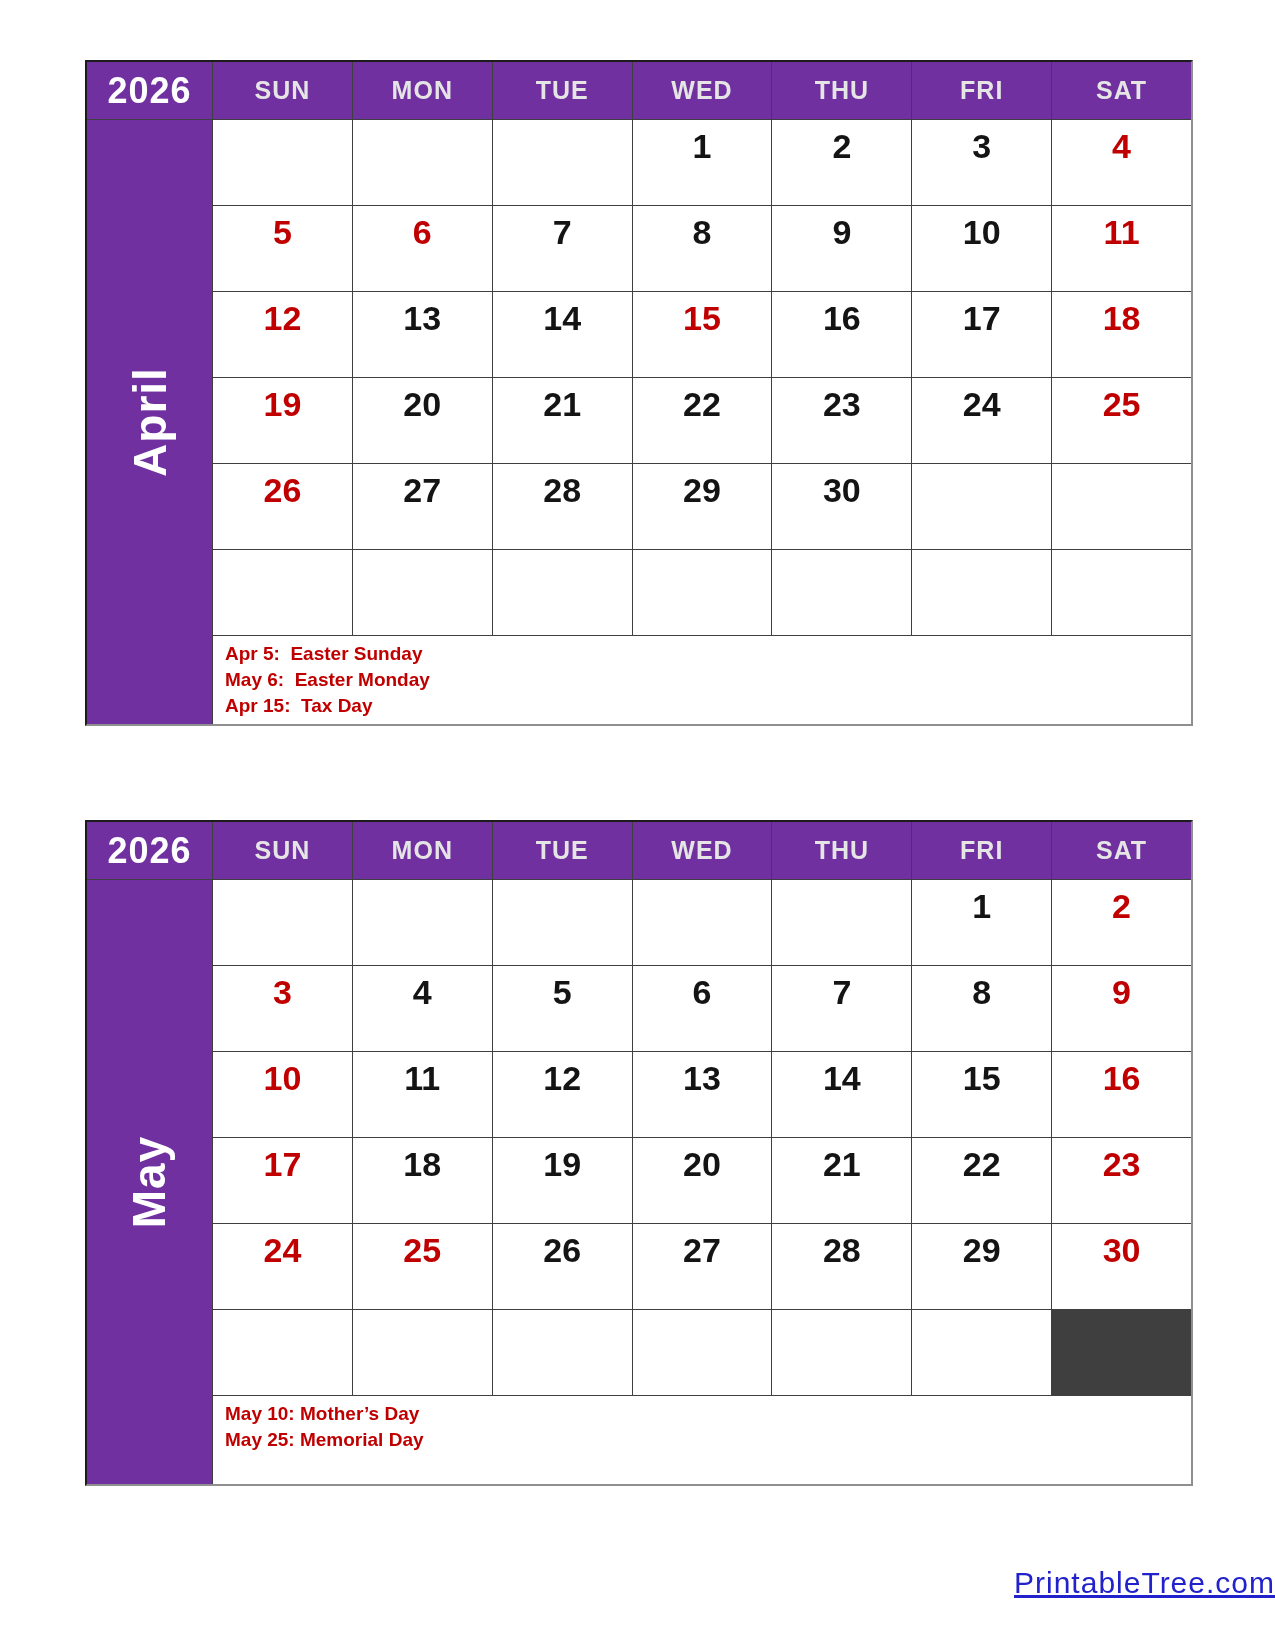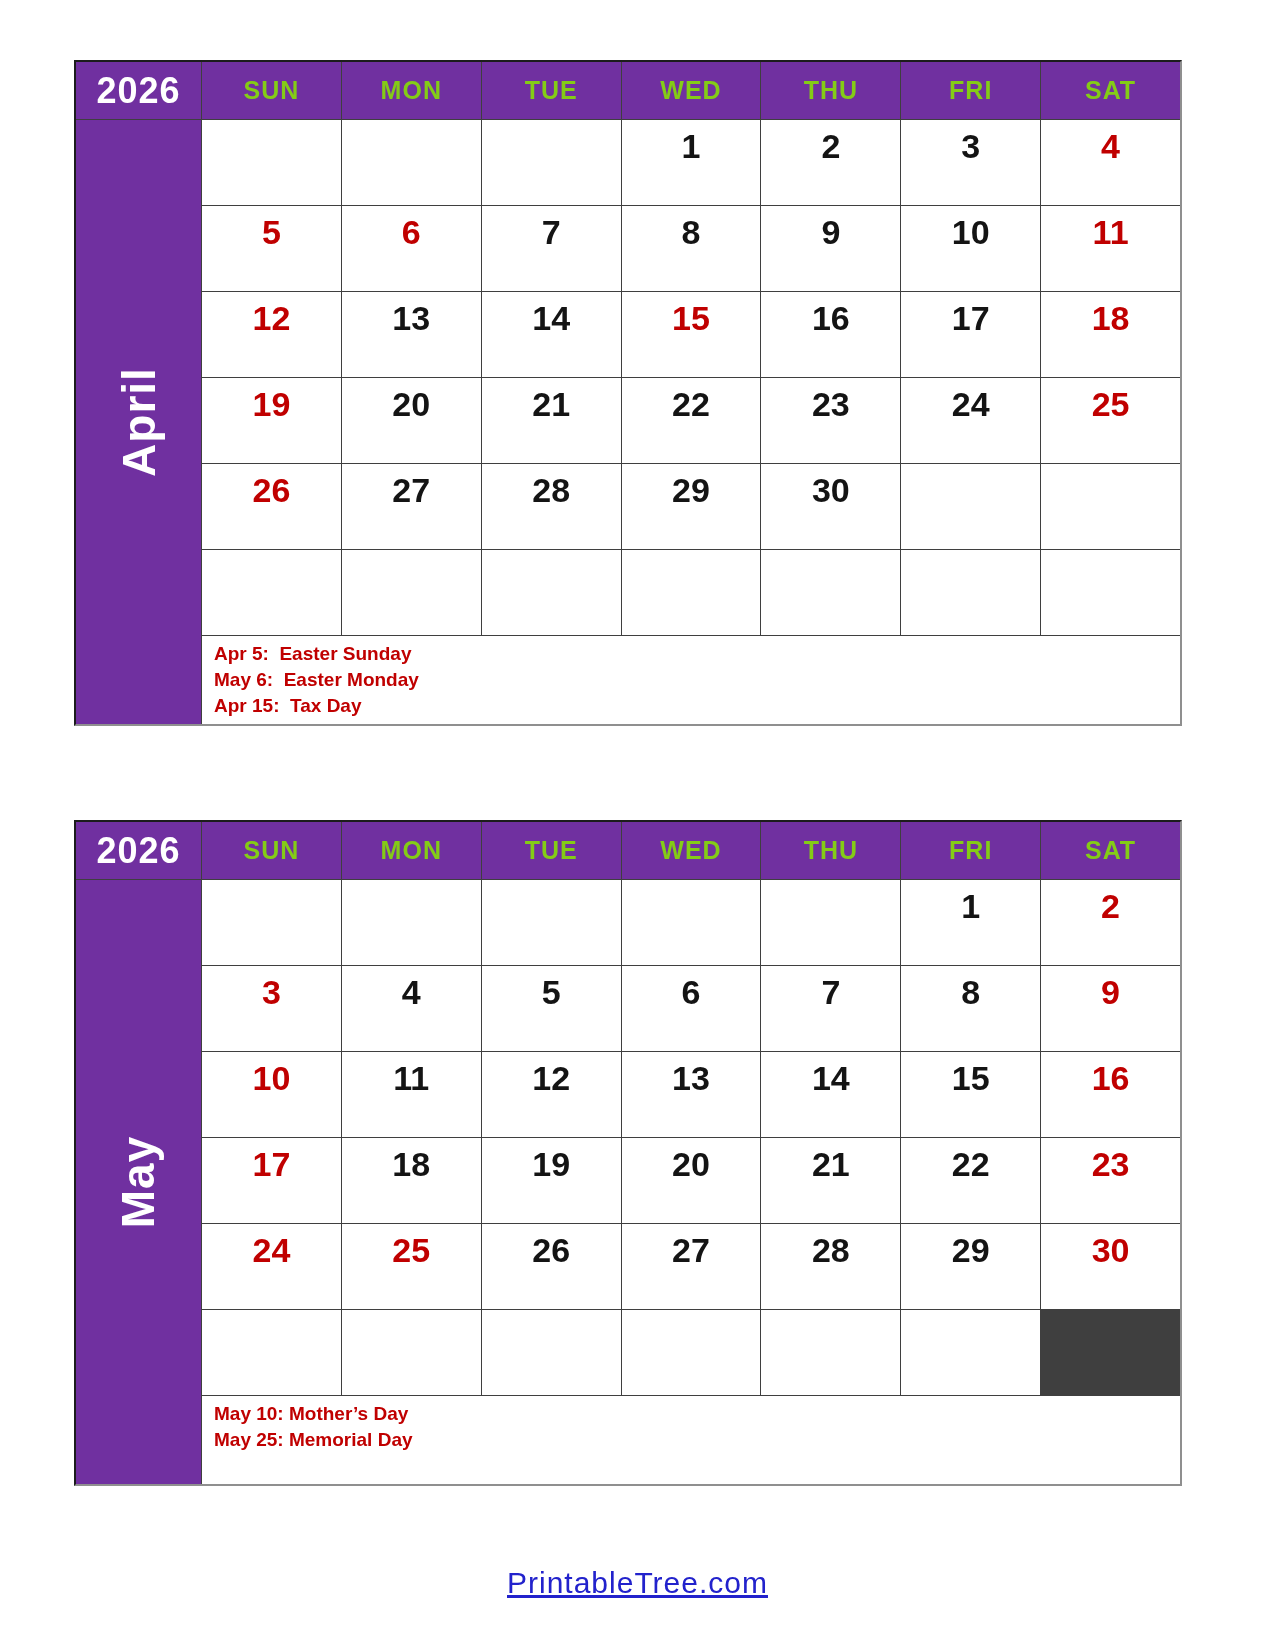--- a/index.html
+++ b/index.html
@@ -10,21 +10,21 @@
     position: relative;
     width: 1275px;
     height: 1650px;
     background: #ffffff;
     font-family: "Liberation Sans", "DejaVu Sans", sans-serif;
     overflow: hidden;
   }
 
   .calendar {
     position: absolute;
-    left: 74px;
+    left: 85px;
     width: 1104px;
     display: grid;
     grid-template-columns: 125px repeat(7, 1fr);
     grid-template-rows: 57px repeat(6, 85px) 88px;
     gap: 1px;
     background: #3f3f3f; 
     border-style: solid;
     border-width: 2px;
     border-color: #1c1c1c #8f8f8f #8f8f8f #1c1c1c;
   }
@@ -35,21 +35,21 @@
     background: #7030A0;
     color: #ffffff;
     font-weight: bold;
     font-size: 36px;
     text-align: center;
     line-height: 57px;
     letter-spacing: 1px;
   }
   .cal-dayhead {
     background: #7030A0;
-    color: #84cc16;
+    color: #e5e5e5;
     font-weight: bold;
     font-size: 25px;
     text-align: center;
     line-height: 57px;
     letter-spacing: 1px;
   }
   .cal-sidebar {
     grid-column: 1;
     grid-row: 2 / span 7;
     background: #7030A0;
@@ -87,21 +87,21 @@
     font-size: 19px;
     line-height: 1.38;
     white-space: pre-wrap;
   }
 
   .footer {
     position: absolute;
     top: 1566px;
     left: 0;
     width: 100%;
-    text-align: center;
+    text-align: right;
   }
   .footer a {
     color: #2222CC;
     font-size: 30px;
     font-weight: normal;
     text-decoration: underline;
     letter-spacing: 1px;
     cursor: pointer;
   }
 </style>

